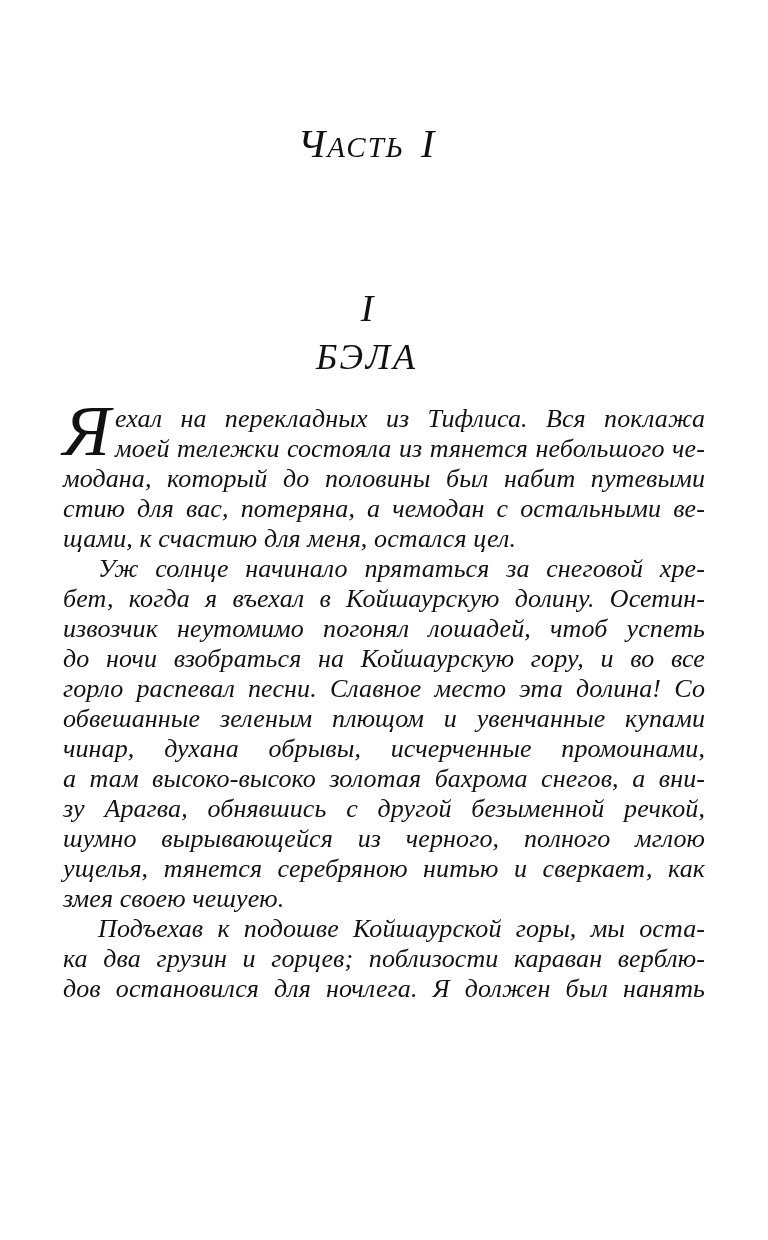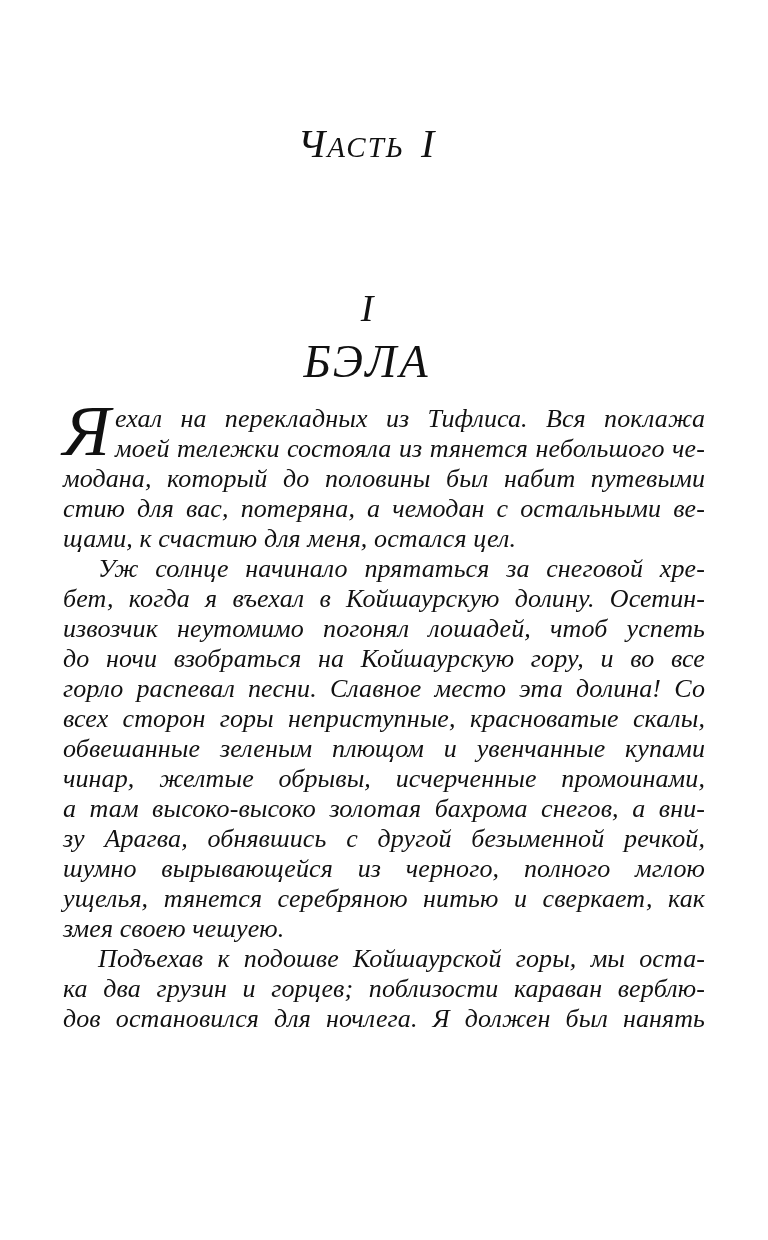--- a/index.html
+++ b/index.html
@@ -29,21 +29,21 @@
     text-align: center;
     line-height: 1;
     white-space: nowrap;
   }
   .part-heading { top: 124px; letter-spacing: 2px; }
   .ph-lead   { font-size: 40px; }
   .ph-rest   { font-size: 29px; text-transform: uppercase; }
   .ph-num    { font-size: 40px; margin-left: 16px; }
 
   .chapter-number { top: 289px; font-size: 38px; }
-  .chapter-title  { top: 339px; font-size: 46px; letter-spacing: 3px; text-align: center; }
+  .chapter-title  { top: 339px; font-size: 36px; letter-spacing: 3px; text-align: center; }
 
   
   .body-text {
     position: absolute;
     left: 63px;
     top: 404px;
     width: 642px;
     font-size: 26px;
     line-height: 30px;
     letter-spacing: 0.1px;
@@ -86,23 +86,22 @@
           <div class="line">модана, который до половины был набит путевыми</div>
           <div class="line">стию для вас, потеряна, а чемодан с остальными ве-</div>
           <div class="line para-end">щами, к счастию для меня, остался цел.</div>
         </div>
         <div class="paragraph">
           <div class="line first-indent">Уж солнце начинало прятаться за снеговой хре-</div>
           <div class="line">бет, когда я въехал в Койшаурскую долину. Осетин-</div>
           <div class="line">извозчик неутомимо погонял лошадей, чтоб успеть</div>
           <div class="line">до ночи взобраться на Койшаурскую гору, и во все</div>
           <div class="line">горло распевал песни. Славное место эта долина! Со</div>
-          <div class="line">всех сторон горы неприступные, красноватые скалы,</div>
           <div class="line">обвешанные зеленым плющом и увенчанные купами</div>
-          <div class="line">чинар, желтые обрывы, исчерченные промоинами,</div>
+          <div class="line">чинар, духана обрывы, исчерченные промоинами,</div>
           <div class="line">а там высоко-высоко золотая бахрома снегов, а вни-</div>
           <div class="line">зу Арагва, обнявшись с другой безыменной речкой,</div>
           <div class="line">шумно вырывающейся из черного, полного мглою</div>
           <div class="line">ущелья, тянется серебряною нитью и сверкает, как</div>
           <div class="line para-end">змея своею чешуею.</div>
         </div>
         <div class="paragraph">
           <div class="line first-indent">Подъехав к подошве Койшаурской горы, мы оста-</div>
           <div class="line">ка два грузин и горцев; поблизости караван верблю-</div>
           <div class="line">дов остановился для ночлега. Я должен был нанять</div>

